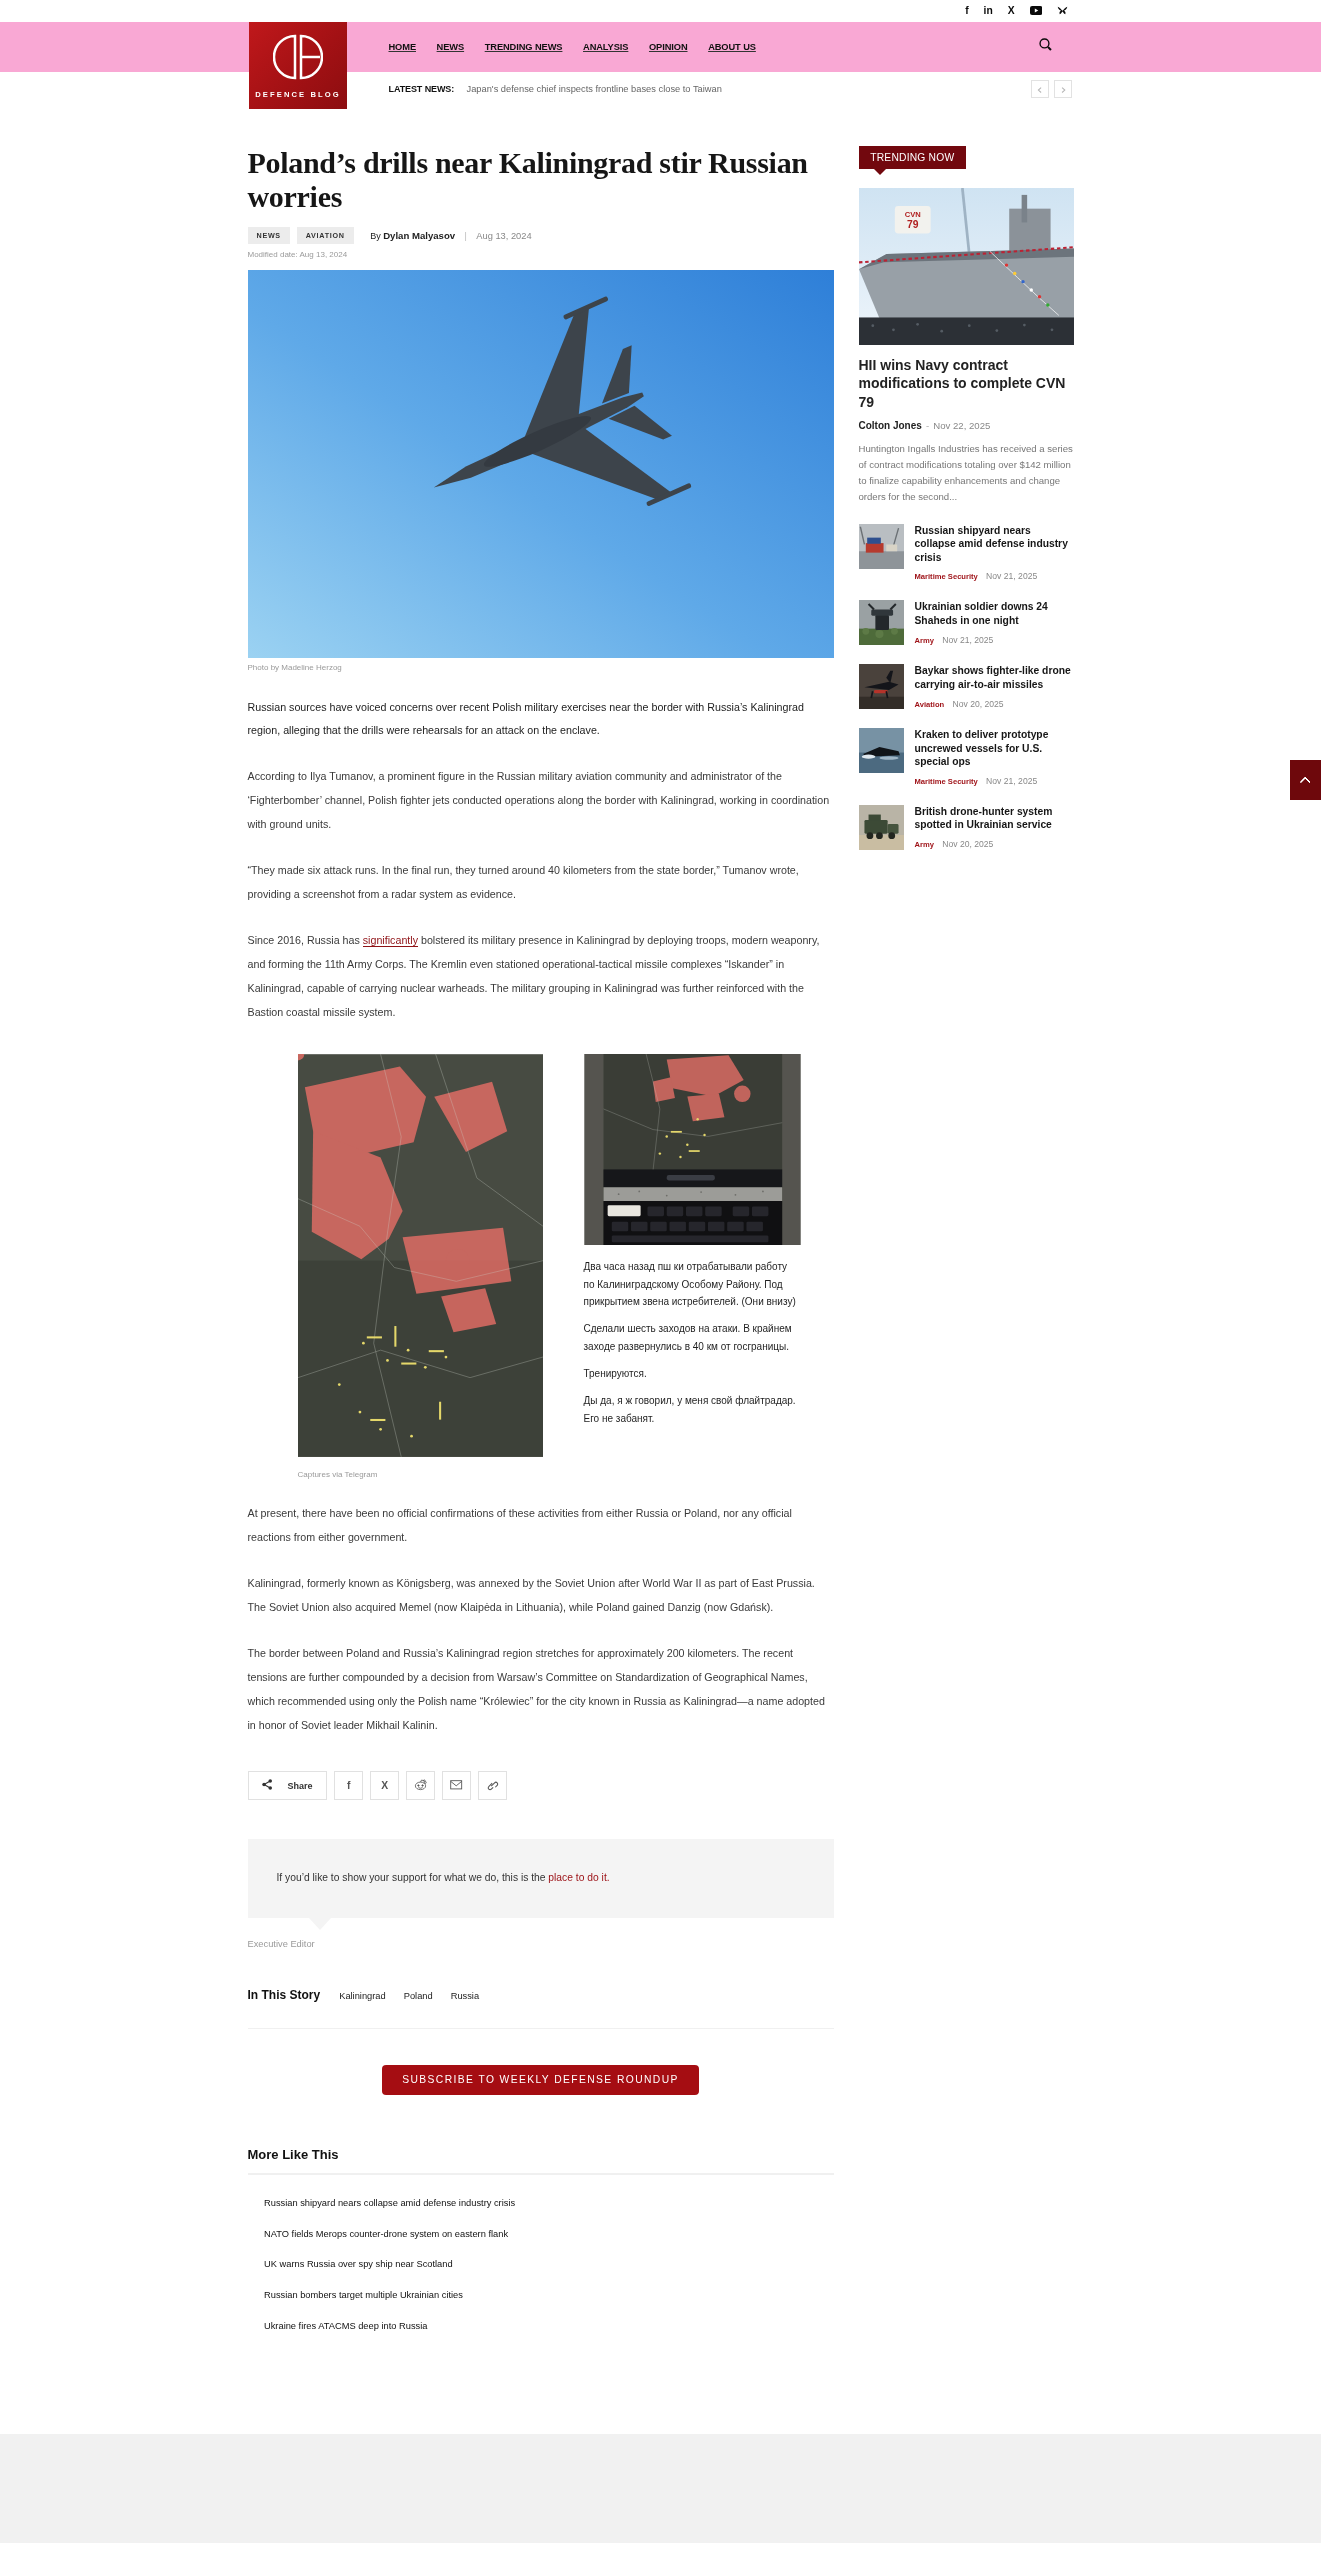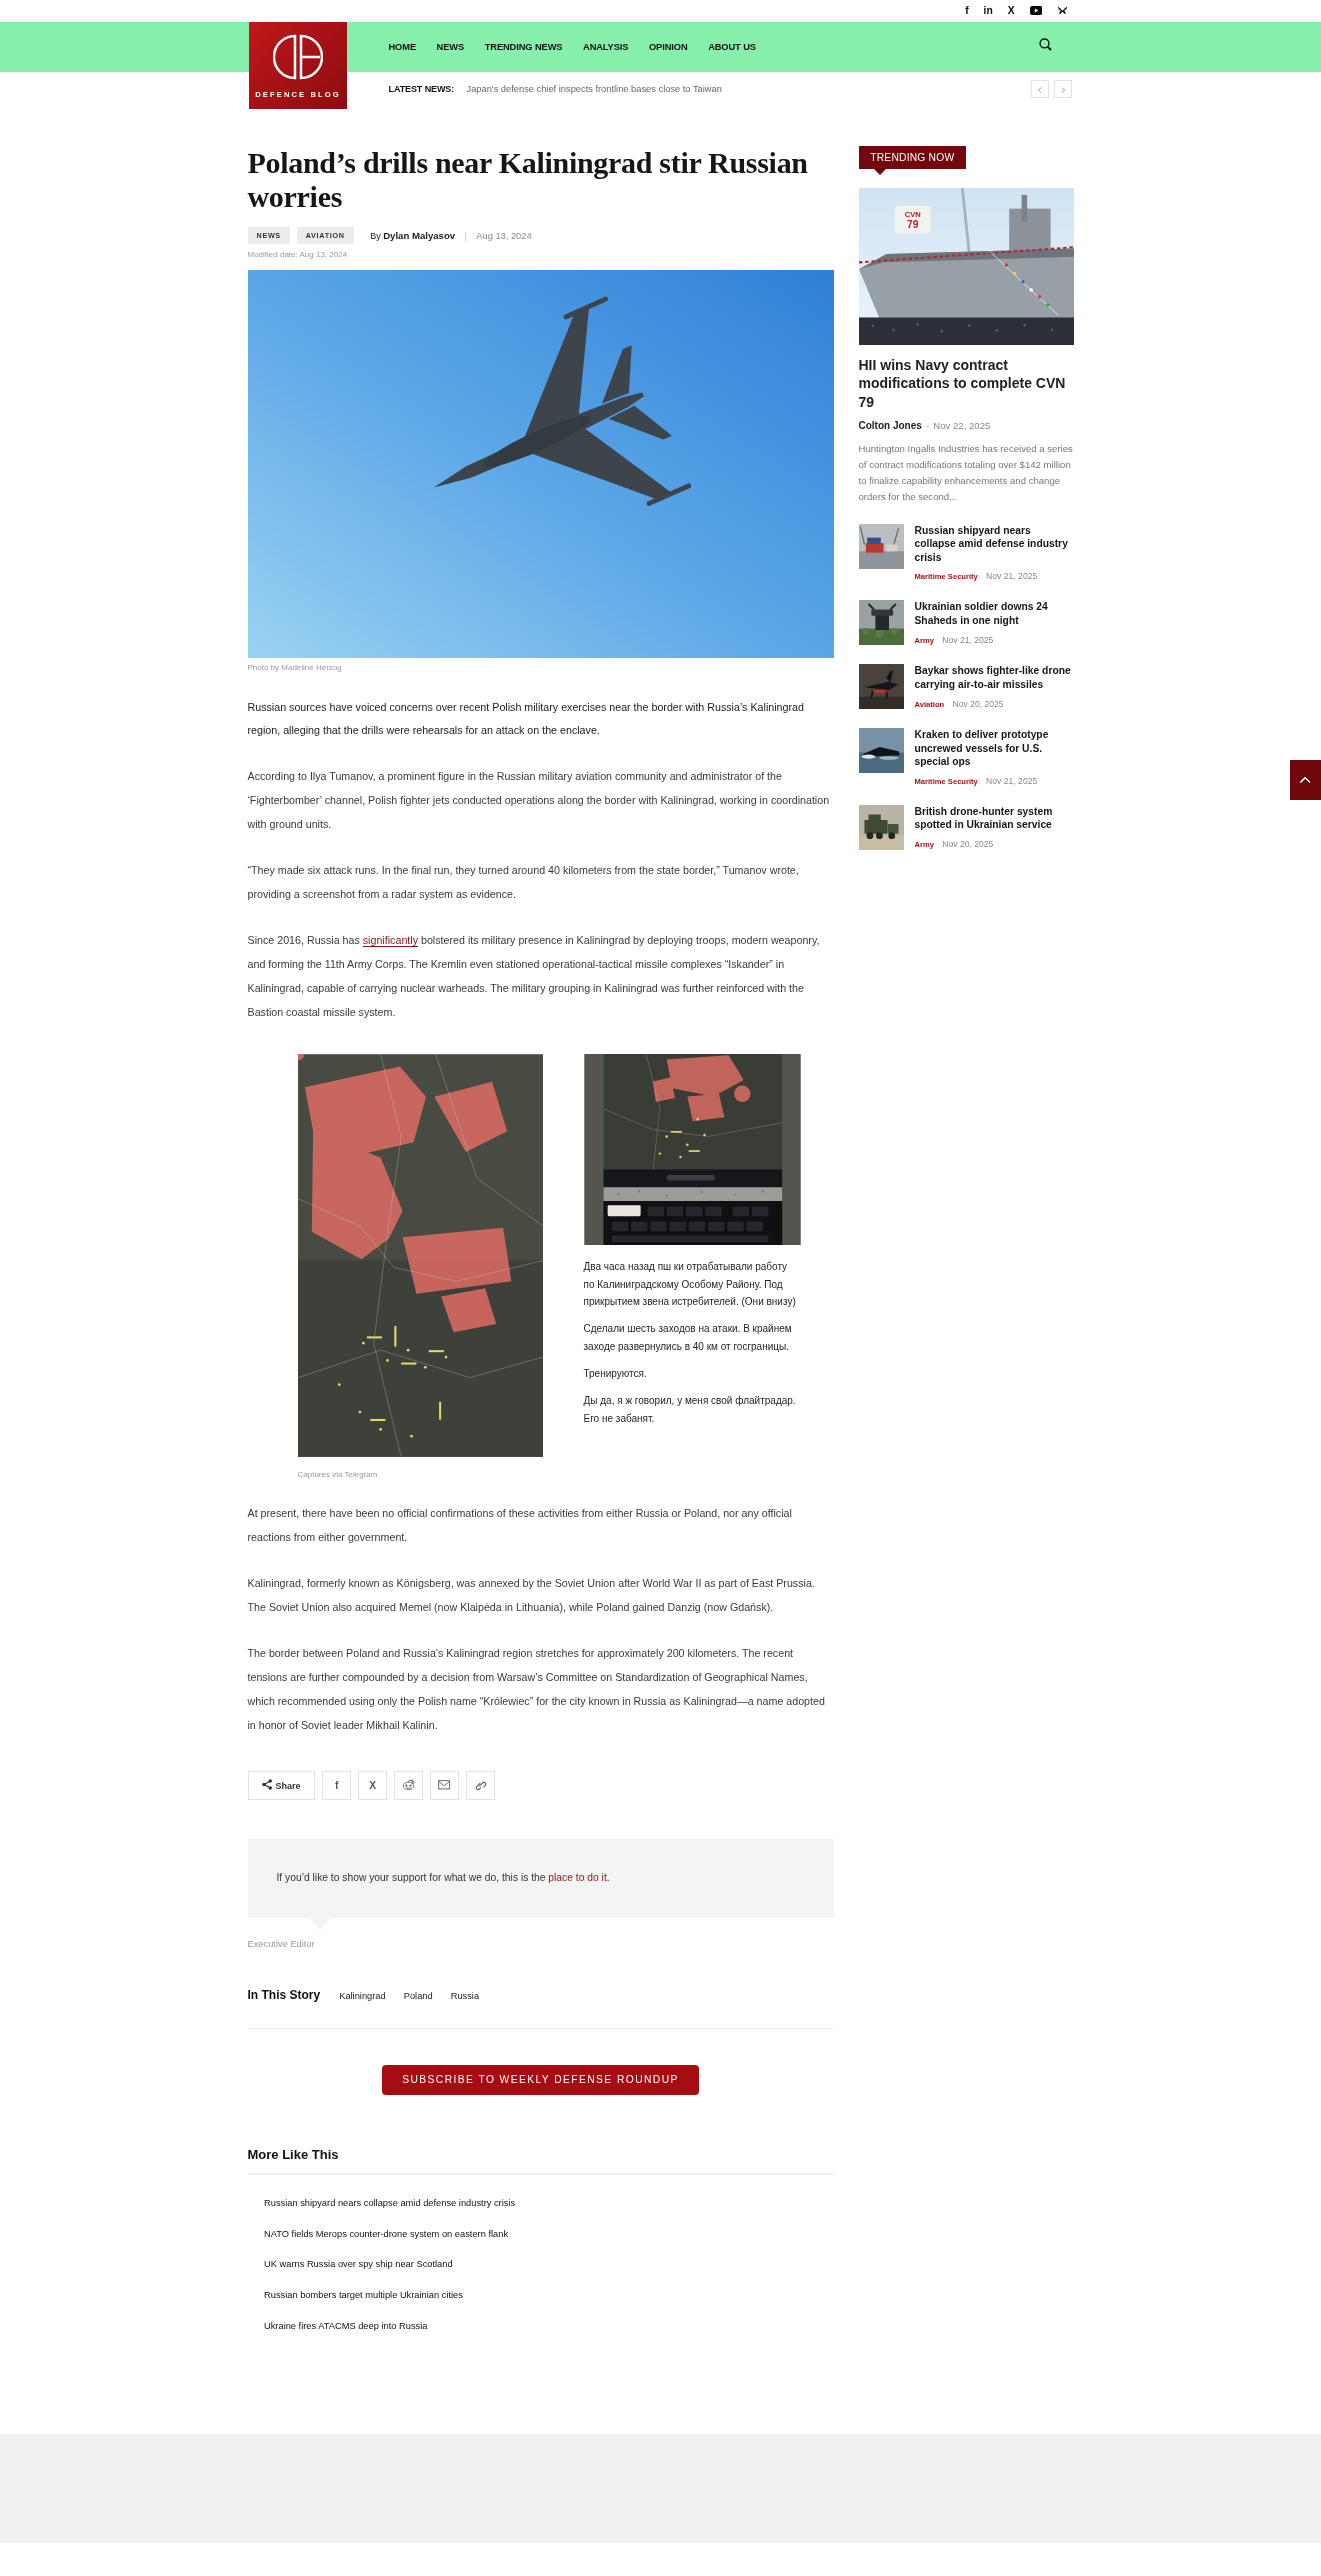--- a/index.html
+++ b/index.html
@@ -6,21 +6,21 @@
   body { width:1321px; background:#fff; font-family:"Liberation Sans", sans-serif; color:#333; position:relative; }
   a { text-decoration:none; color:inherit; }
 
   
   .topbar { height:22px; background:#fff; display:flex; justify-content:flex-end; align-items:center; padding-right:253px; }
   .social { display:flex; gap:15px; align-items:center; }
   .social .sicon { font-weight:bold; font-size:10.3px; color:#0a0a0a; cursor:pointer; line-height:1; }
   .social svg { display:block; }
 
   
-  .navband { height:50px; background:#86efac; }
+  .navband { height:50px; background:#f9a8d4;text-decoration:underline; }
   .navwrap { width:826px; margin:0 auto; height:50px; display:flex; align-items:center; padding-left:141px; position:relative; }
   .mainnav { display:flex; gap:20.6px; }
   .mainnav a { font-size:9.3px; font-weight:700; letter-spacing:-0.1px; color:#111; }
   .searchbtn { position:absolute; right:20.6px; top:15px; background:none; border:none; cursor:pointer; }
 
   
   .ticker { height:34px; background:#fff; }
   .tickwrap { width:826px; margin:0 auto; height:34px; display:flex; align-items:center; padding-left:141px; position:relative; }
   .ticklabel { font-size:9px; font-weight:700; color:#111; letter-spacing:-0.1px; margin-right:12.4px; }
   .ticktext { font-size:9.3px; color:#666; }
@@ -58,21 +58,21 @@
   
   .tgfig { margin-top:30px; display:flex; padding-left:50px; gap:41px; }
   .tgright { width:217px; }
   .tgtext { margin-top:11px; font-size:10px; color:#1f1f1f; line-height:1.75; }
   .tgtext p { margin-top:9.6px; }
   .tgtext p:first-child { margin-top:0; }
   .tgcap { margin-top:12.4px; padding-left:50px; font-size:8px; color:#9a9a9a; }
 
   
   .sharerow { margin-top:34px; display:flex; gap:6.9px; align-items:center; }
-  .sharemain { height:29px; border:0.7px solid #e1e1e1; background:#fff; display:flex; align-items:center; gap:3px; padding:0 13.8px; cursor:pointer; position:relative; }
+  .sharemain { height:29px; border:0.7px solid #e1e1e1; background:#fff; display:flex; align-items:center; gap:15px; padding:0 13.8px; cursor:pointer; position:relative; }
   .sharemain .slabel { font-size:9px; font-weight:700; color:#333; }
   .sq { width:29px; height:29px; border:0.7px solid #e1e1e1; background:#fff; display:flex; align-items:center; justify-content:center; cursor:pointer; color:#555; font-size:10.3px; font-weight:700; }
 
   
   .support { margin-top:39px; background:#f4f4f4; padding:27.5px 29px 30px; }
   .support p { font-size:10.3px; color:#333; line-height:2.1; }
   .support p + p { margin-top:16.5px; }
   .support a { color:#9b0f14; }
   .pointer { width:0; height:0; border-left:11px solid transparent; border-right:11px solid transparent; border-top:12.4px solid #f4f4f4; margin-left:61px; }
   .editor { margin-top:8.3px; font-size:9.3px; color:#9a9a9a; }

